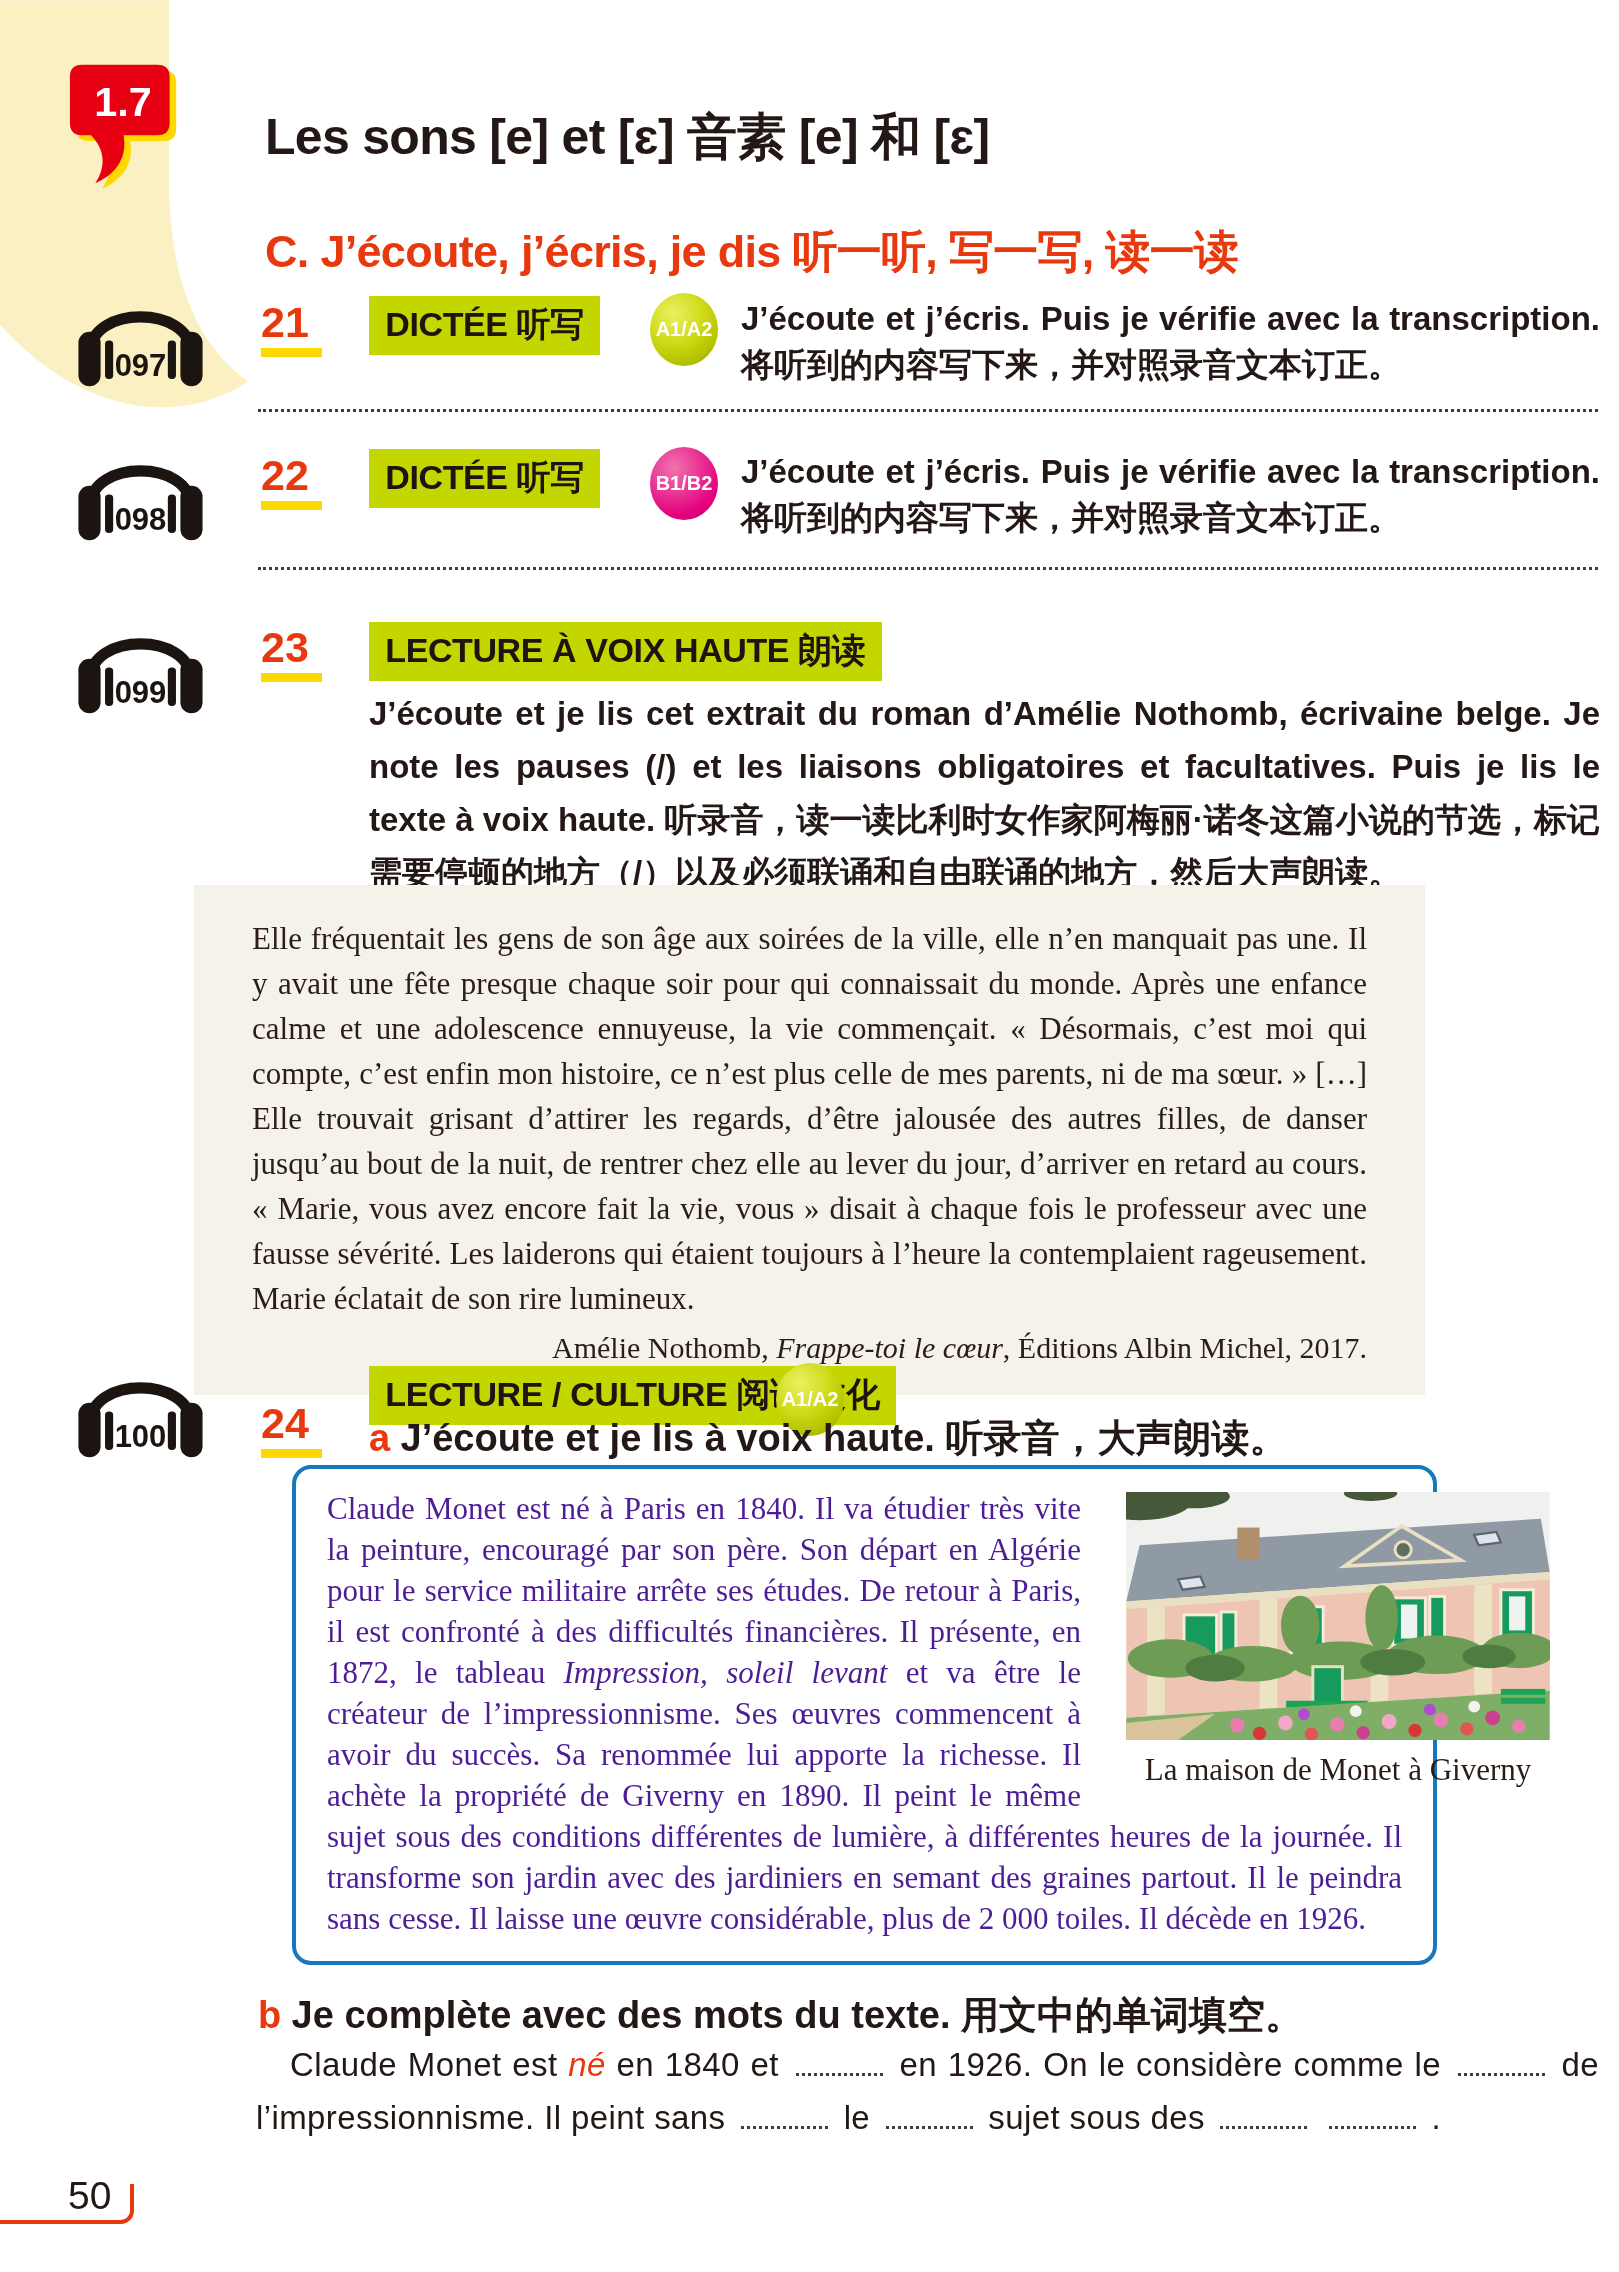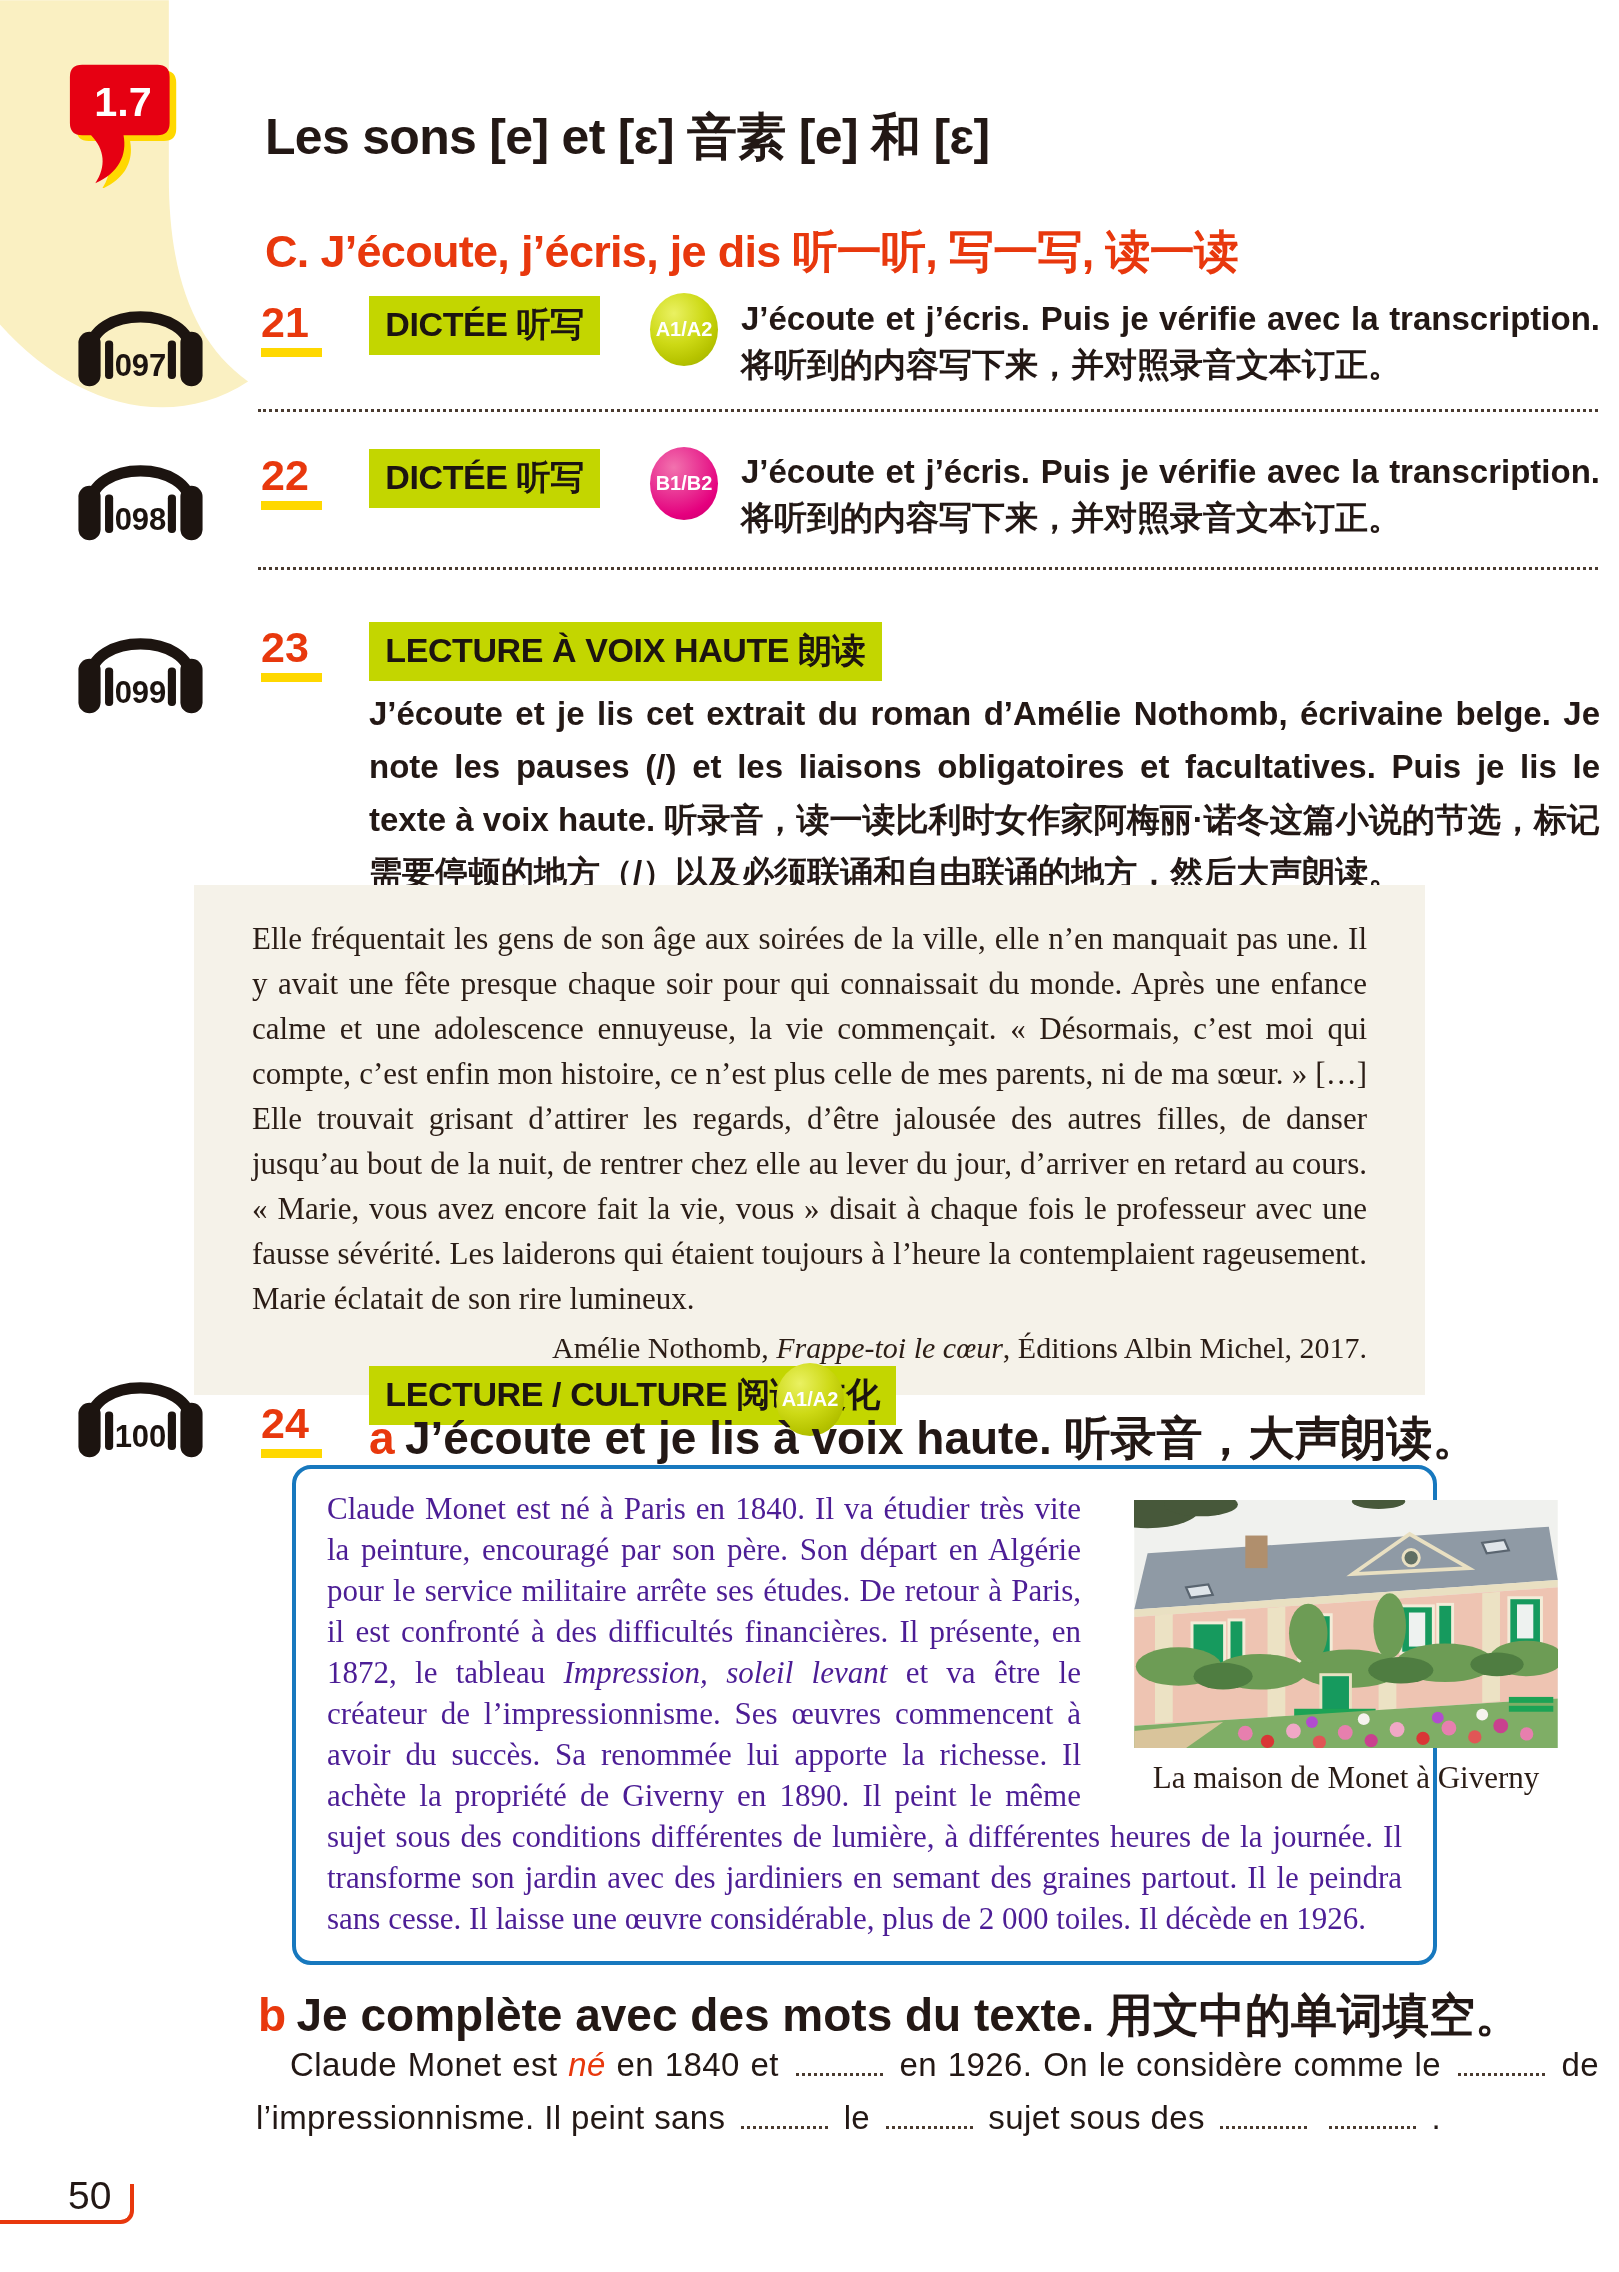--- a/index.html
+++ b/index.html
@@ -62,21 +62,21 @@
   #ansline-1{left:258px;top:409px;width:1340px;}
   #ansline-2{left:258px;top:567px;width:1340px;}
 
   
   #extract-box{left:194px;top:885px;width:1231px;background:#f5f2e9;padding:31px 58px 30px 58px;box-sizing:border-box;}
   #extract-text{font-family:"Liberation Serif",serif;font-size:31px;line-height:45px;text-align:justify;color:#2b1d16;}
   #extract-attr{font-family:"Liberation Serif",serif;font-size:30px;margin-top:10.4px;text-align:right;color:#2b1d16;}
   #extract-attr .it{font-style:italic;}
 
   
-  .subpart{font-size:46px;font-weight:bold;line-height:44px;}
+  .subpart{font-size:38px;font-weight:bold;line-height:44px;}
   .subpart .letter{color:#e8380d;margin-right:10.4px;}
   #part-a{left:369px;top:1416px;width:1231px;}
   #part-b{left:258px;top:1993px;width:1342px;}
 
   #monet-box{left:292px;top:1465px;width:1145px;border:4.4px solid #1778be;border-radius:19px;
              background:#ffffff;padding:19px 31px 22px 31px;box-sizing:border-box;}
   #monet-text{font-family:"Liberation Serif",serif;font-size:31px;line-height:41px;text-align:justify;color:#4c1d95;}
   #monet-text .it{font-style:italic;}
   #float-spacer{float:right;width:302px;height:305px;margin-left:19px;margin-bottom:4.4px;}
 
@@ -185,21 +185,21 @@
   <div id="part-a" class="subpart abs">
     <span class="letter">a</span><span>J’écoute et je lis à voix haute.  听录音，大声朗读。</span>
   </div>
 
   <div id="monet-box" class="abs">
     <div id="monet-text">
       <span id="float-spacer"></span>
     <span>Claude Monet est né à Paris en 1840. Il va étudier très vite la peinture, encouragé par son père. Son départ en Algérie pour le service militaire arrête ses études. De retour à Paris, il est confronté à des difficultés financières. Il présente, en 1872, le tableau </span><span class="it">Impression, soleil levant</span><span> et va être le créateur de l’impressionnisme. Ses œuvres commencent à avoir du succès. Sa renommée lui apporte la richesse. Il achète la propriété de Giverny en 1890. Il peint le même sujet sous des conditions différentes de lumière, à différentes heures de la journée. Il transforme son jardin avec des jardiniers en semant des graines partout. Il le peindra sans cesse. Il laisse une œuvre considérable, plus de 2 000 toiles. Il décède en 1926.</span></div>
   </div>
 
-  <figure id="monet-figure" class="abs" style="margin:8px;">
+  <figure id="monet-figure" class="abs" style="margin:0;">
     <svg id="monet-photo" viewBox="0 0 572 335">
       <rect x="0" y="0" width="572" height="335" fill="#f0f1ee"></rect>
 
       <polygon points="18,72 560,36 572,108 0,148" fill="#8f9aa5"></polygon>
       <polygon points="0,148 572,108 572,118 0,158" fill="#e9e0c2"></polygon>
       <rect x="150" y="48" width="30" height="44" fill="#b08f6d"></rect>
 
       <polygon points="295,100 372,46 452,92" fill="#8f9aa5" stroke="#e9e0c2" stroke-width="5"></polygon>
       <circle cx="374" cy="78" r="11" fill="#5f6e63" stroke="#e9e0c2" stroke-width="4"></circle>
 

